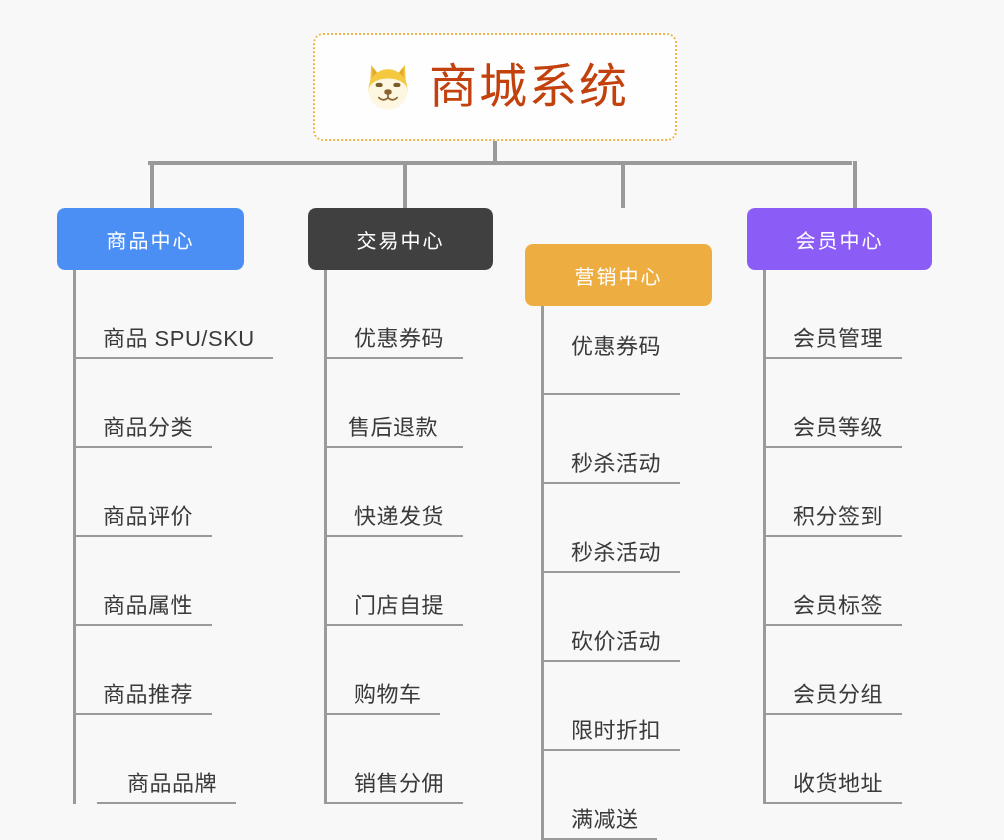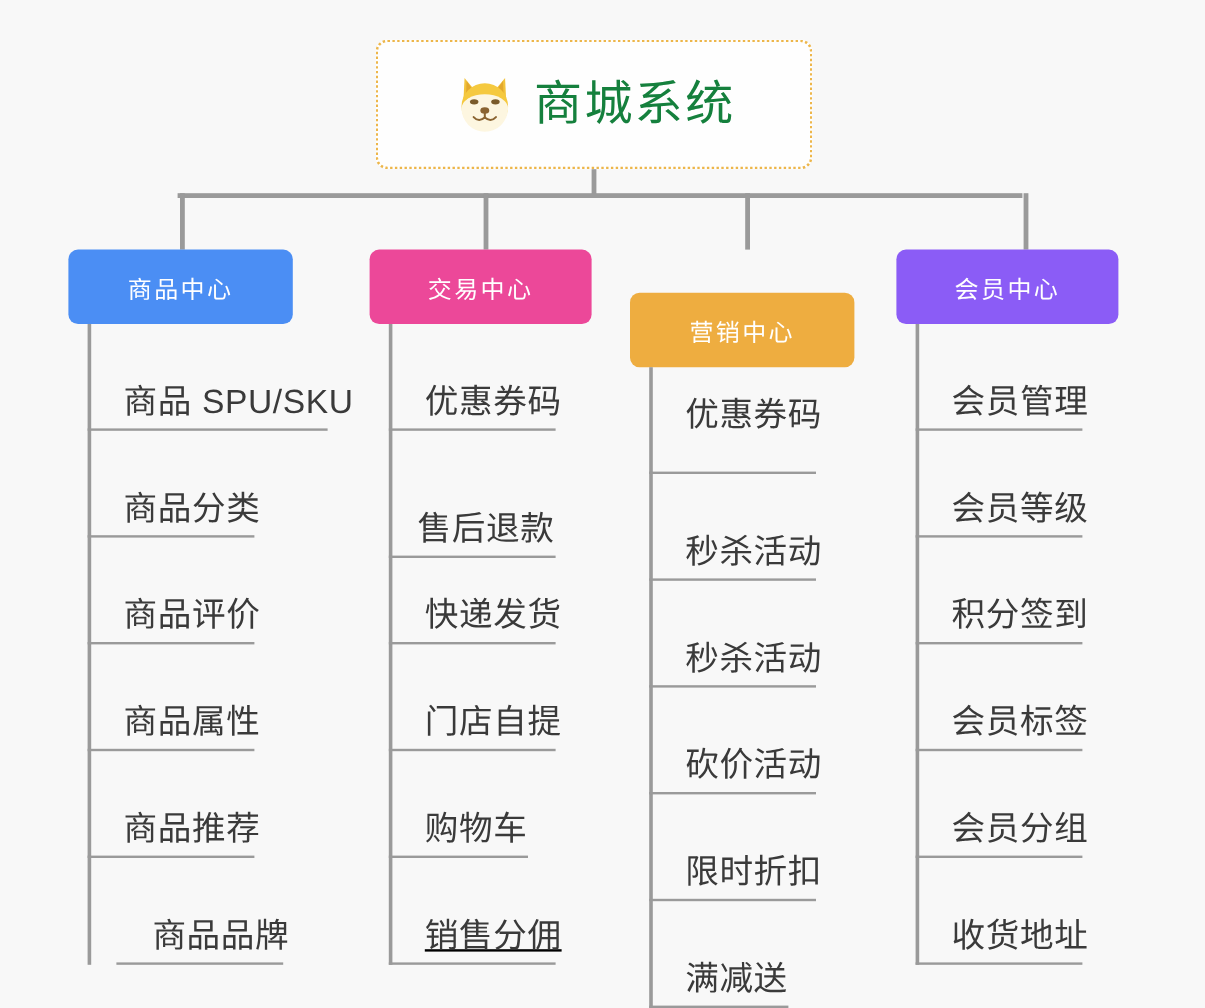--- a/index.html
+++ b/index.html
@@ -40,23 +40,23 @@
     justify-content: center;
     gap: 14px;
   }
   .root-icon {
     width: 54px;
     height: 54px;
     flex: 0 0 auto;
     display: block;
   }
   .root-title {
-    font-size: 40px;
+    font-size: 48px;
     line-height: 1;
-    color: #15803d;
+    color: #c2410c;
     letter-spacing: 2px;
     white-space: nowrap;
     font-weight: 400;
   }
 
   
   .conn {
     position: absolute;
     background: #9a9a9a;
   }
@@ -114,21 +114,21 @@
     left: 16px;
     height: 89px;
     box-sizing: border-box;
     display: flex;
     align-items: flex-end;
     border-bottom: 2px solid #9a9a9a;
     padding-left: 30px;
     padding-bottom: 4px;
   }
   .leaf-label {
-    font-size: 28px;
+    font-size: 22px;
     line-height: 1.15;
     color: #3a3a3a;
     white-space: nowrap;
     letter-spacing: 0.5px;
     padding-right: 18px;
     padding-bottom: 2px;
   }
 </style>
 </head>
 <body>
@@ -180,41 +180,41 @@
         <div class="leaf-item" style="top: 356px; width: 139px;">
           <span class="leaf-label">商品推荐</span>
         </div>
         <div class="leaf-item" style="top: 445px; width: 139px; margin-left: 24px;">
           <span class="leaf-label">商品品牌</span>
         </div>
       </div>
     </div>
     <div class="conn conn-drop" style="left: 403px;"></div>
     <div class="column" style="left: 308px; width: 185px;">
-      <div class="cat-header" style="background: #ec4899; width: 185px;">
+      <div class="cat-header" style="background: #404040; width: 185px;">
         <span>交易中心</span>
       </div>
       <div class="leaf-list" style="position: relative; height: 534px;">
         <div class="leaf-spine" style="height: 534px;"></div>
         <div class="leaf-item" style="top: 0px; width: 139px;">
           <span class="leaf-label">优惠券码</span>
         </div>
-        <div class="leaf-item" style="top: 106px; width: 139px; padding-left: 24px;">
+        <div class="leaf-item" style="top: 89px; width: 139px; padding-left: 24px;">
           <span class="leaf-label">售后退款</span>
         </div>
         <div class="leaf-item" style="top: 178px; width: 139px;">
           <span class="leaf-label">快递发货</span>
         </div>
         <div class="leaf-item" style="top: 267px; width: 139px;">
           <span class="leaf-label">门店自提</span>
         </div>
         <div class="leaf-item" style="top: 356px; width: 116px;">
           <span class="leaf-label">购物车</span>
         </div>
-        <div class="leaf-item" style="top: 445px; width: 139px; text-decoration: underline;">
+        <div class="leaf-item" style="top: 445px; width: 139px;">
           <span class="leaf-label">销售分佣</span>
         </div>
       </div>
     </div>
     <div class="conn conn-drop" style="left: 621px;"></div>
     <div class="column" style="left: 525px; width: 187px;">
       <div class="cat-header" style="background: rgb(238, 173, 64); width: 187px; margin-top: 36px;">
         <span>营销中心</span>
       </div>
       <div class="leaf-list" style="position: relative; height: 534px;">

